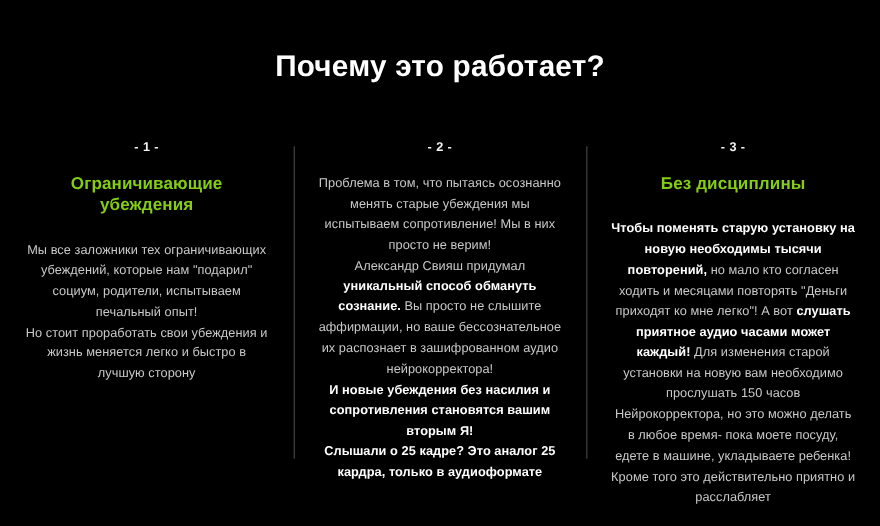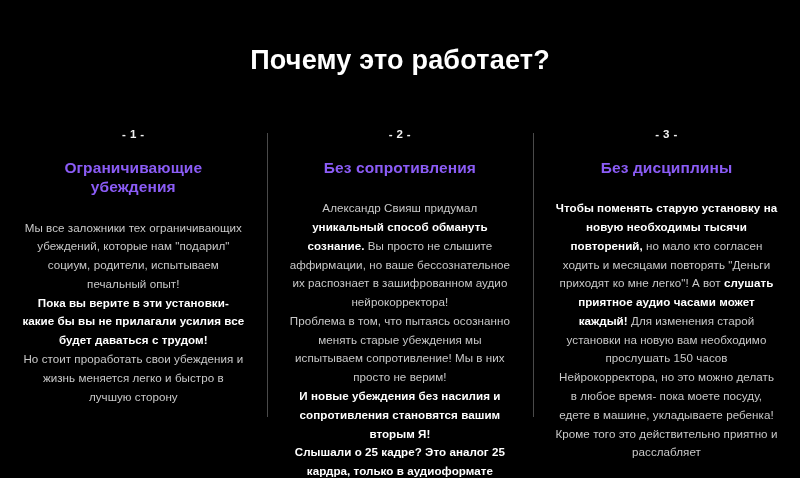--- a/index.html
+++ b/index.html
@@ -60,21 +60,21 @@
   }
   .col-number {
     color: #f2f2f2;
     font-size: 11.5px;
     font-weight: bold;
     letter-spacing: 0.4px;
     line-height: 1.2;
     margin: 0 0 16px 0;
   }
   .col-heading {
-    color: #8b5cf6;
+    color: #84cc16;
     font-size: 15.5px;
     font-weight: bold;
     line-height: 1.25;
     margin: 0 0 22px 0;
     letter-spacing: 0.1px;
   }
   .col-body {
     color: #c9c9c9;
     font-size: 11.6px;
     line-height: 1.62;
@@ -96,31 +96,29 @@
 
   <h1 class="page-title">Почему это работает?</h1>
 
   <div class="columns">
 
     <div class="col">
       <div class="col-number">- 1 -</div>
       <div class="col-heading">Ограничивающие убеждения</div>
       <div class="col-body">
           <div class="para"><span>Мы все заложники тех ограничивающих убеждений, которые нам "подарил" социум, родители, испытываем печальный опыт!</span></div>
-          <div class="para"><b>Пока вы верите в эти установки- какие бы вы не прилагали усилия все будет даваться с трудом!</b></div>
           <div class="para"><span>Но стоит проработать свои убеждения и жизнь меняется легко и быстро в лучшую сторону</span></div>
         </div>
     </div>
 
     <div class="col">
       <div class="col-number">- 2 -</div>
-      <div class="col-heading">Без сопротивления</div>
       <div class="col-body">
+          <div class="para"><span>Проблема в том, что пытаясь осознанно менять старые убеждения мы испытываем сопротивление! Мы в них просто не верим!</span></div>
           <div class="para"><span>Александр Свияш придумал </span><b>уникальный способ обмануть сознание.</b><span> Вы просто не слышите аффирмации, но ваше бессознательное их распознает в зашифрованном аудио нейрокорректора!</span></div>
-          <div class="para"><span>Проблема в том, что пытаясь осознанно менять старые убеждения мы испытываем сопротивление! Мы в них просто не верим!</span></div>
           <div class="para"><b>И новые убеждения без насилия и сопротивления становятся вашим вторым Я!</b></div>
           <div class="para"><b>Слышали о 25 кадре? Это аналог 25 кардра, только в аудиоформате</b></div>
         </div>
     </div>
 
     <div class="col">
       <div class="col-number">- 3 -</div>
       <div class="col-heading">Без дисциплины</div>
       <div class="col-body">
           <div class="para"><b>Чтобы поменять старую установку на новую необходимы тысячи повторений,</b><span> но мало кто согласен ходить и месяцами повторять "Деньги приходят ко мне легко"! А вот </span><b>слушать приятное аудио часами может каждый!</b><span> Для изменения старой установки на новую вам необходимо прослушать 150 часов Нейрокорректора, но это можно делать в любое время- пока моете посуду, едете в машине, укладываете ребенка! Кроме того это действительно приятно и расслабляет</span></div>

